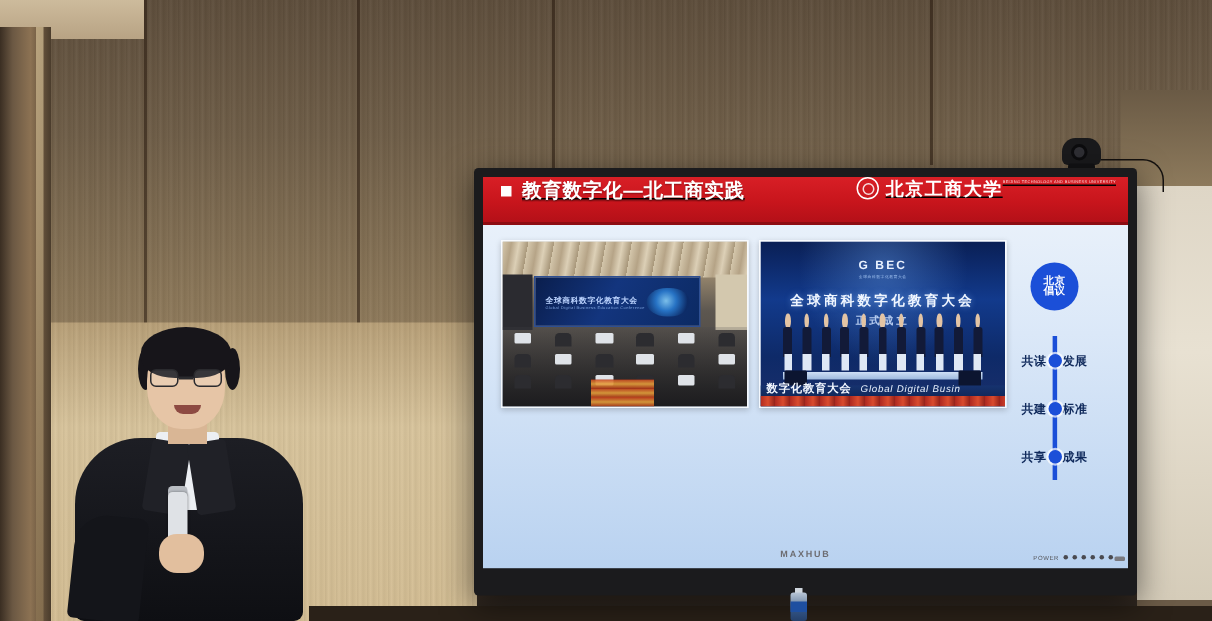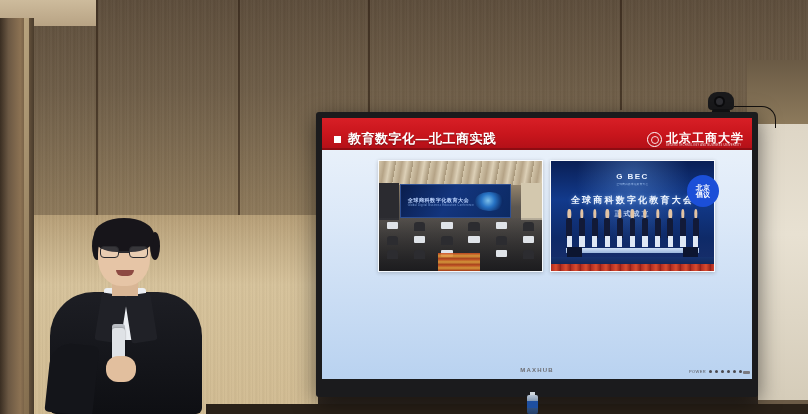--- a/index.html
+++ b/index.html
@@ -86,23 +86,24 @@
 
   
   .slide {
     position:absolute; inset:0;
     background:linear-gradient(180deg,#eef4fb 0%,#dbe8f8 40%,#b9d2f0 100%);
     display:flex; flex-direction:column;
   }
   .slide-header {
     height:30px; flex:0 0 30px;
     background:linear-gradient(180deg,#d81f26 0%,#c8151c 55%,#b41018 100%);
-    display:flex; align-items:flex-end; justify-content:space-between;
+    display:flex; align-items:flex-start; justify-content:space-between;
     padding:0 8px 0 12px;
     position:relative;
+    text-decoration:underline;
   }
   .slide-header::after {
     content:""; position:absolute; left:0; right:0; bottom:-2px; height:2px;
     background:#8d0c12;
   }
   .title-group { display:flex; align-items:center; gap:7px; }
   .title-bullet { width:7px; height:7px; background:#fff; display:block; }
   .slide-title {
     color:#fff; font-size:13px; font-weight:bold; letter-spacing:.5px;
     text-shadow:0 1px 1px rgba(0,0,0,.35);
@@ -110,25 +111,25 @@
   }
   .logo-group { display:flex; align-items:center; gap:4px; }
   .logo-seal {
     width:15px; height:15px; border-radius:50%;
     border:1.4px solid #fff; position:relative; flex:0 0 15px;
   }
   .logo-seal::after {
     content:""; position:absolute; inset:2.5px; border-radius:50%;
     border:1px solid rgba(255,255,255,.85);
   }
-  .logo-text-wrap { display:flex; flex-direction:column; line-height:1; }
+  .logo-text-wrap { display:flex; flex-direction:row; line-height:1; }
   .logo-cn { color:#fff; font-size:12px; font-weight:bold; letter-spacing:1px; font-family:"Liberation Serif", serif; }
   .logo-en { color:rgba(255,255,255,.82); font-size:2.6px; letter-spacing:.25px; margin-top:1.5px; }
 
-  .slide-body { flex:1; position:relative; padding:8px 4px 0 4px; display:flex;margin-left:44px; }
+  .slide-body { flex:1; position:relative; padding:8px 4px 0 4px; display:flex; }
 
   .photos { display:flex; gap:7px; padding-left:8px; padding-top:4px; }
 
   .photo { border:1px solid rgba(255,255,255,.75); box-shadow:0 1px 4px rgba(0,0,0,.2); position:relative; overflow:hidden; }
   .photo-1 { width:165px; height:112px; }
   .photo-2 { width:165px; height:112px; }
 
   
   .hall { position:absolute; inset:0; background:linear-gradient(180deg,#b9a88c 0%,#9c8b70 18%,#5d5750 42%,#3c3a38 100%); }
   .hall-ceiling { position:absolute; left:0; top:0; width:100%; height:22%;
@@ -417,20 +418,24 @@
                   <span class="person">
                       <i class="head"></i>
                       <i class="body"></i>
                       <i class="legs"></i>
                     </span>
                 </div>
                 <div class="podium"></div>
                 <span class="spk l"></span>
                 <span class="spk r"></span>
                 <div class="stage-floor"></div>
+                <div class="banner">
+                  <span class="banner-cn">数字化教育大会</span>
+                  <span class="banner-en">Global Digital Busin</span>
+                </div>
                 <div class="carpet"></div>
               </div>
             </div>
 
           </div>
 
           <div class="diagram">
             <div class="sun-wrap">
               <span class="ray" style="transform:translate(-50%,-100%) rotate(0deg);"></span>
               <span class="ray" style="transform:translate(-50%,-100%) rotate(45deg);"></span>
@@ -439,20 +444,41 @@
               <span class="ray" style="transform:translate(-50%,-100%) rotate(180deg);"></span>
               <span class="ray" style="transform:translate(-50%,-100%) rotate(225deg);"></span>
               <span class="ray" style="transform:translate(-50%,-100%) rotate(270deg);"></span>
               <span class="ray" style="transform:translate(-50%,-100%) rotate(315deg);"></span>
               <div class="sun-core">
                 <span>北京</span>
                 <span>倡议</span>
               </div>
             </div>
 
+            <div class="rows">
+              <div class="spine"></div>
+
+              <div class="drow">
+                <span class="lbl left">共谋</span>
+                <span class="node"></span>
+                <span class="lbl right">发展</span>
+              </div>
+
+              <div class="drow">
+                <span class="lbl left">共建</span>
+                <span class="node"></span>
+                <span class="lbl right">标准</span>
+              </div>
+
+              <div class="drow">
+                <span class="lbl left">共享</span>
+                <span class="node"></span>
+                <span class="lbl right">成果</span>
+              </div>
+            </div>
           </div>
 
 
         </div>
       </div>
 
       <div class="bezel-bottom">
         <span class="brand-mark">MAXHUB</span>
         <span class="bezel-sub">POWER</span>
         <span class="bezel-dots">

